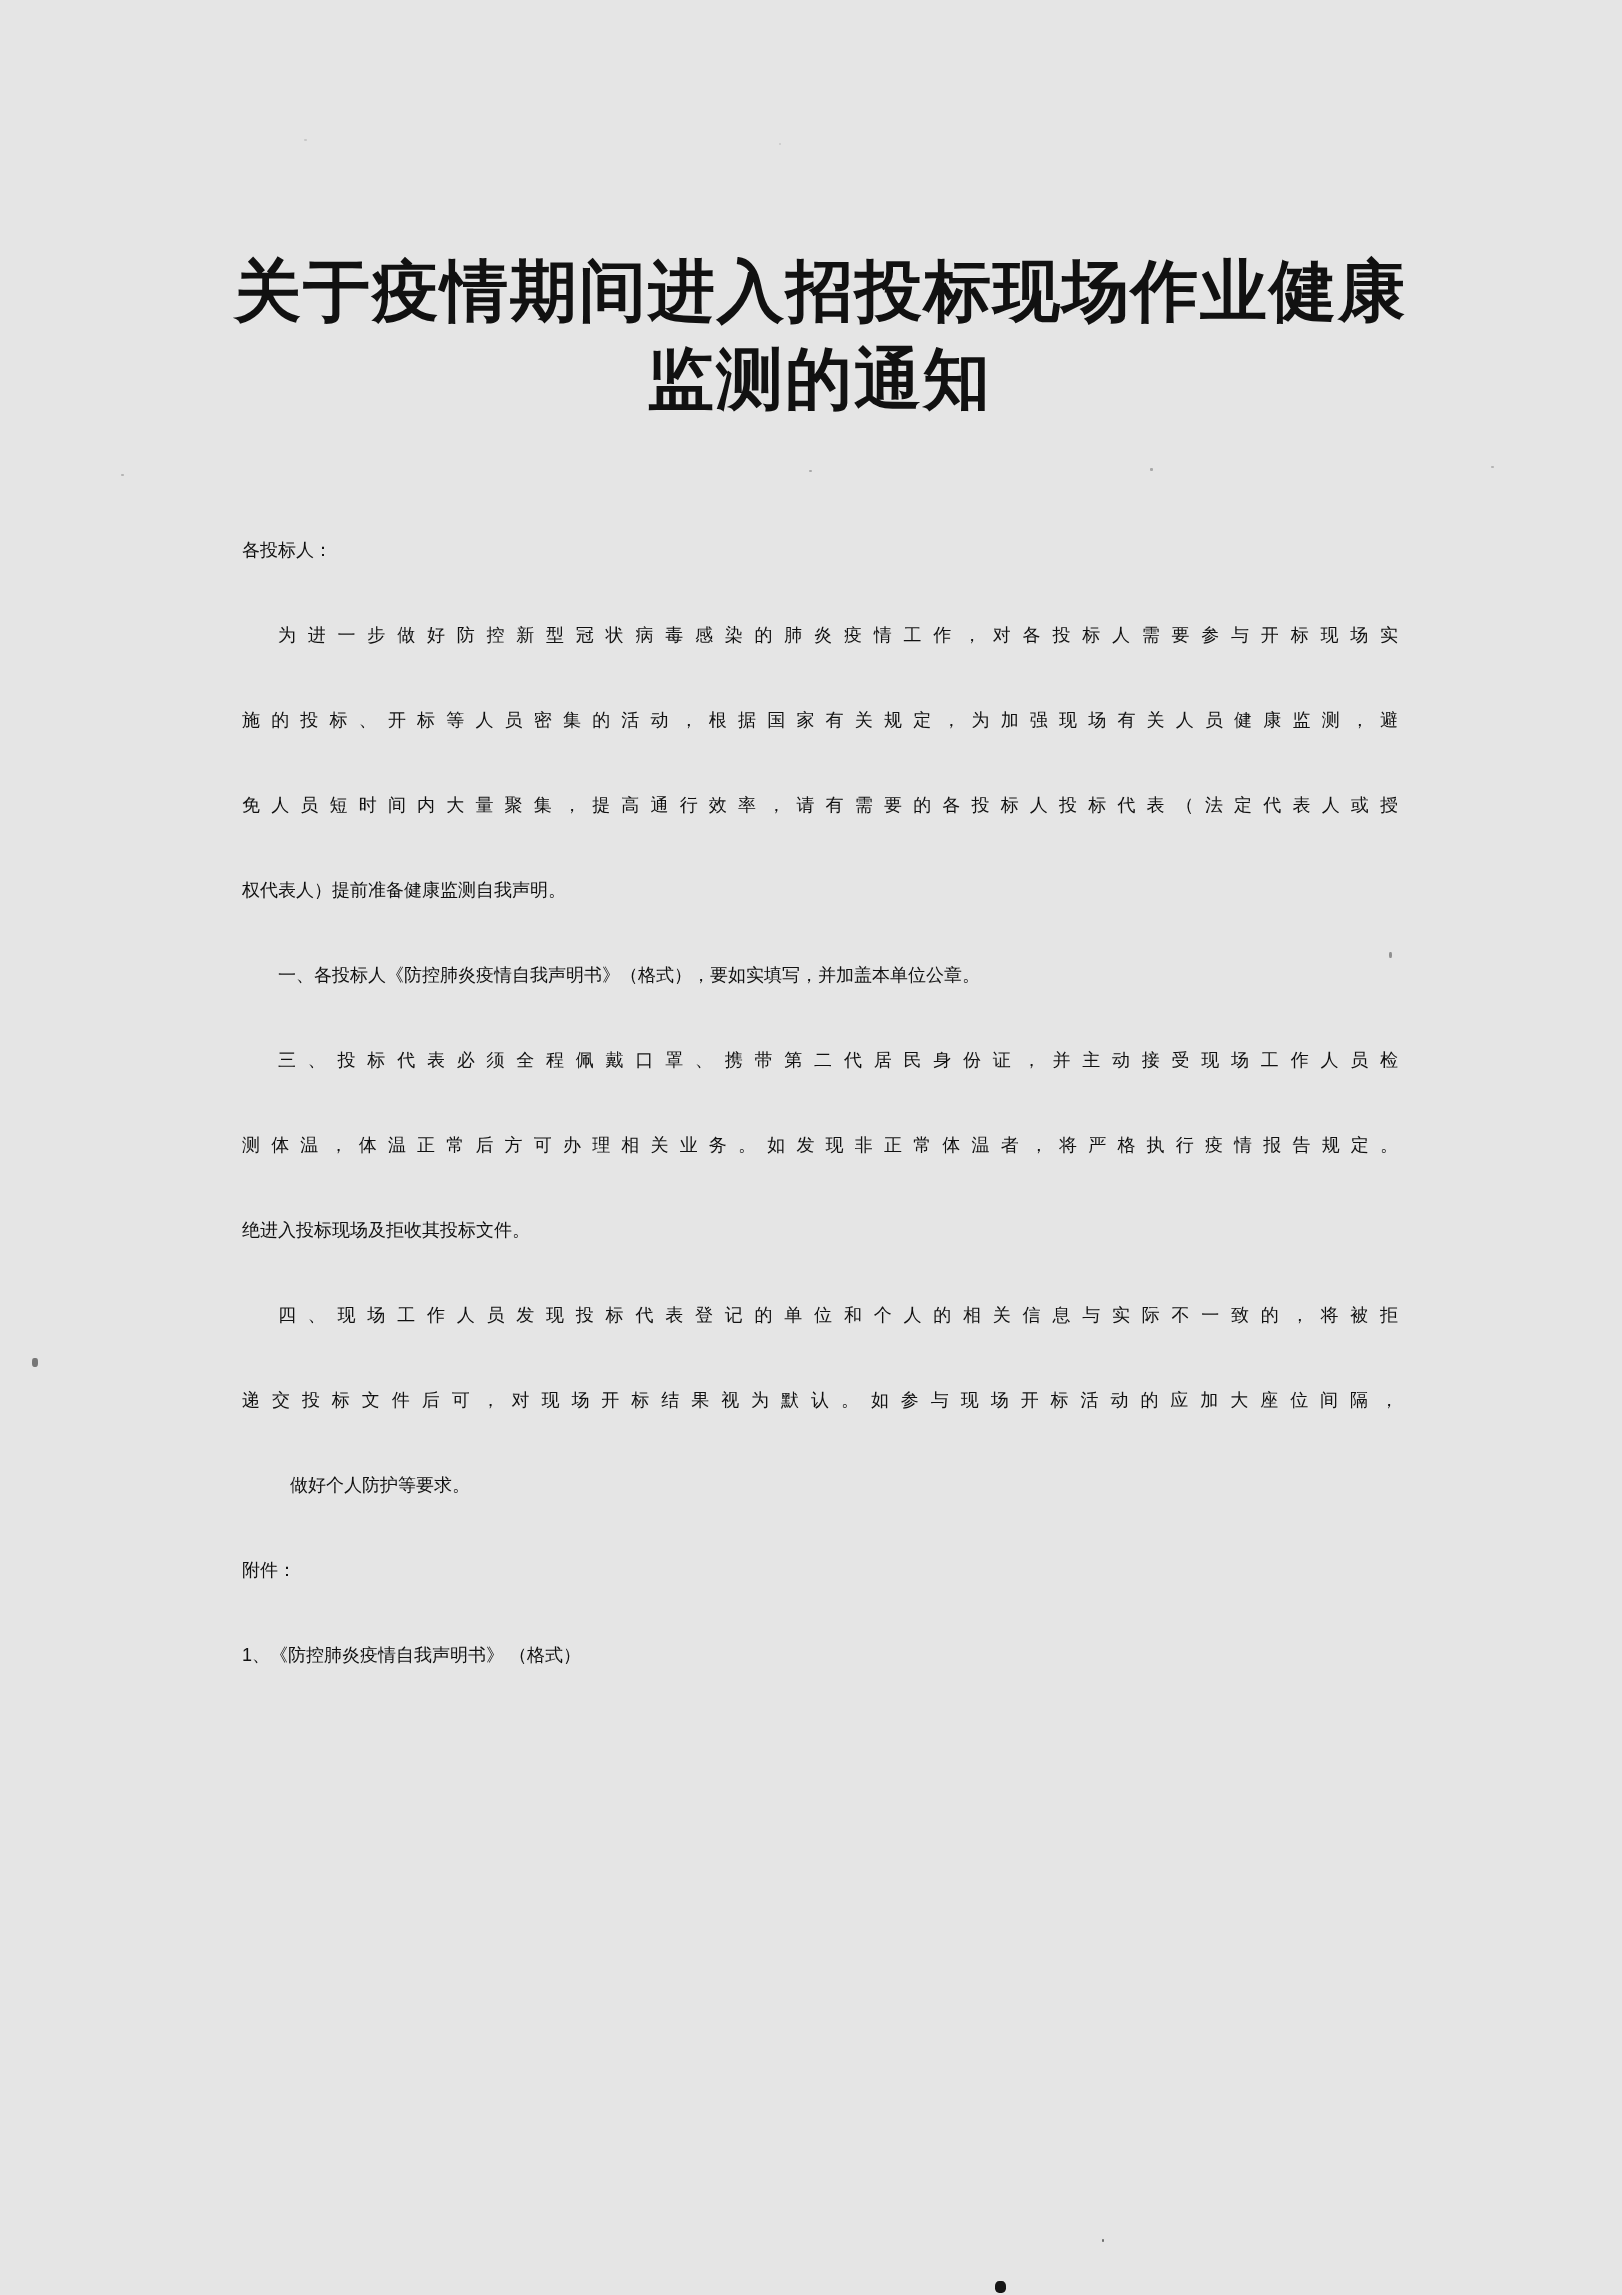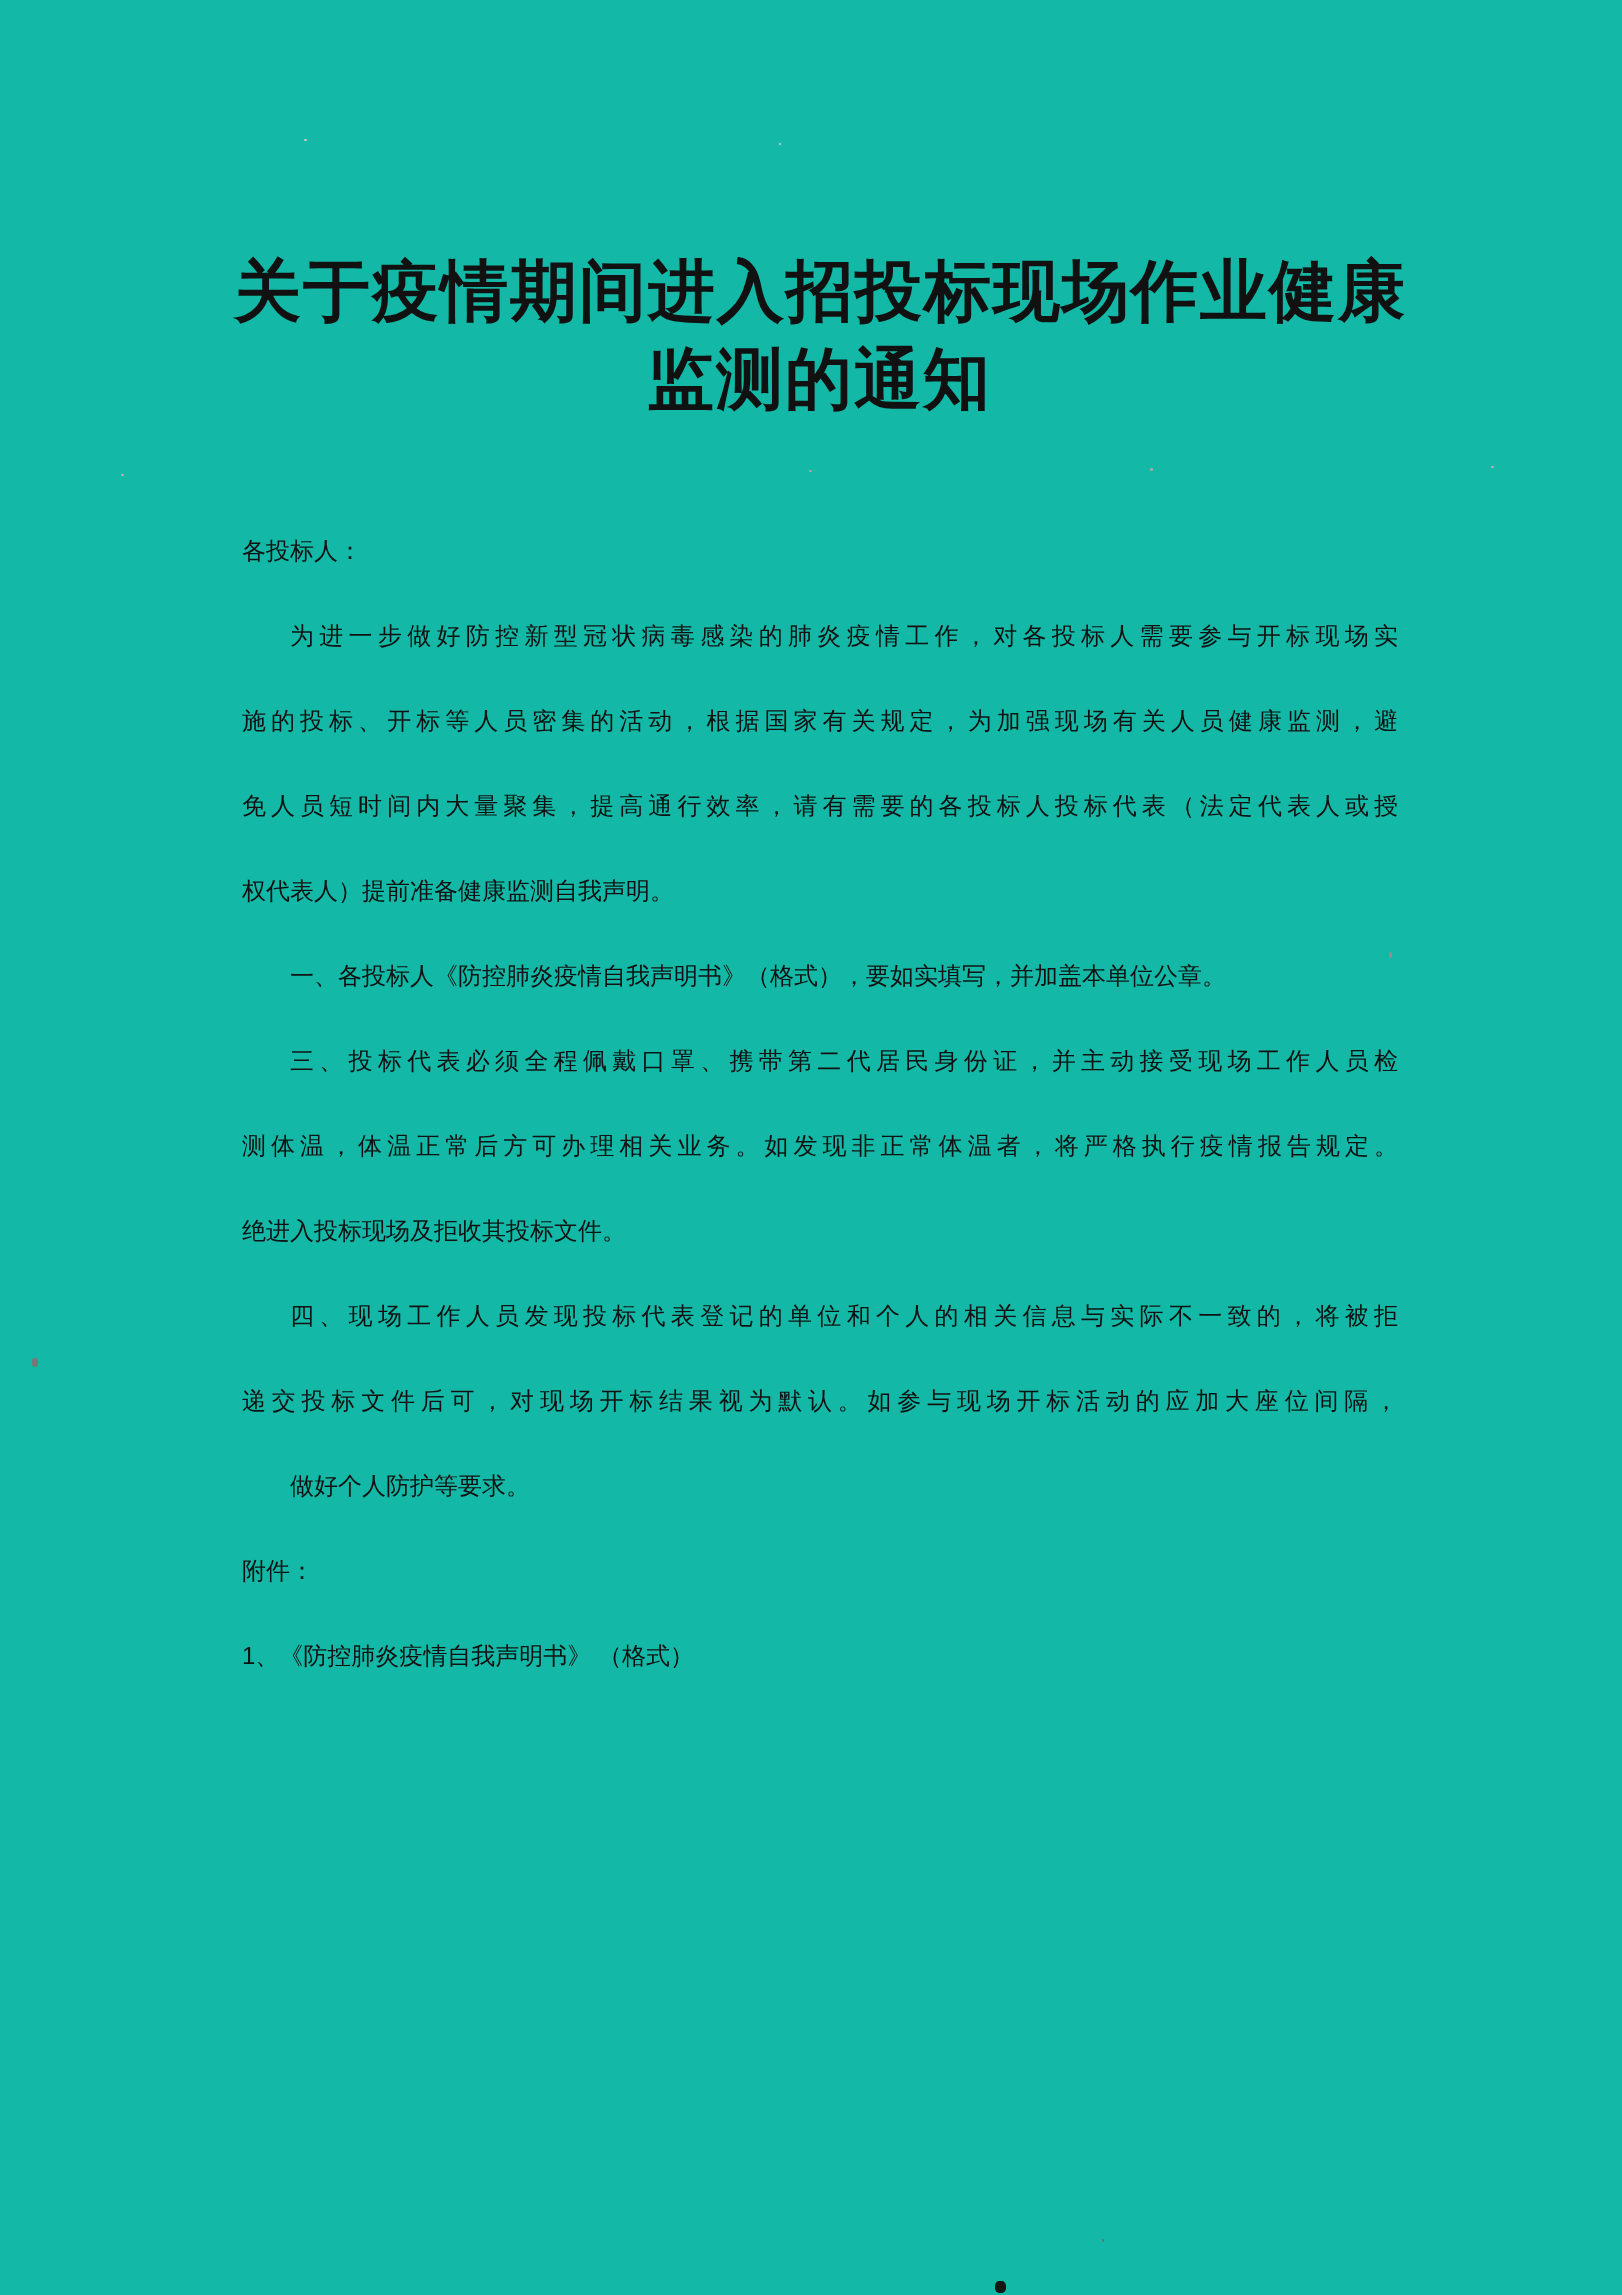--- a/index.html
+++ b/index.html
@@ -26,41 +26,41 @@
     font-size: 67px;
     line-height: 88px;
     letter-spacing: 2px;
     white-space: nowrap;
   }
   .doc-body {
     position: absolute;
     left: 242px;
     top: 508px;
     width: 1156px;
-    font-size: 24px;
+    font-size: 18px;
     line-height: 85px;
   }
   .body-line {
     height: 85px;
     text-align: left;
     letter-spacing: 0;
   }
   .body-line.justify {
     text-align: justify;
     text-align-last: justify;
   }
   .speck {
     position: absolute;
     border-radius: 40%;
   }
 </style>
 </head>
 <body>
 
-<div class="page" style="background: #14b8a6; color: rgb(17, 17, 17); text-decoration: underline;">
+<div class="page" style="background: #e5e5e5; color: rgb(17, 17, 17); text-decoration: underline;">
 
   <div class="doc-title">
     <div>关于疫情期间进入招投标现场作业健康</div>
     <div>监测的通知</div>
   </div>
 
   <div class="doc-body">
 
   <div class="body-line" style="text-indent: 0em;">各投标人：</div>
       <div class="body-line justify" style="text-indent: 2em;">为进一步做好防控新型冠状病毒感染的肺炎疫情工作，对各投标人需要参与开标现场实</div>

